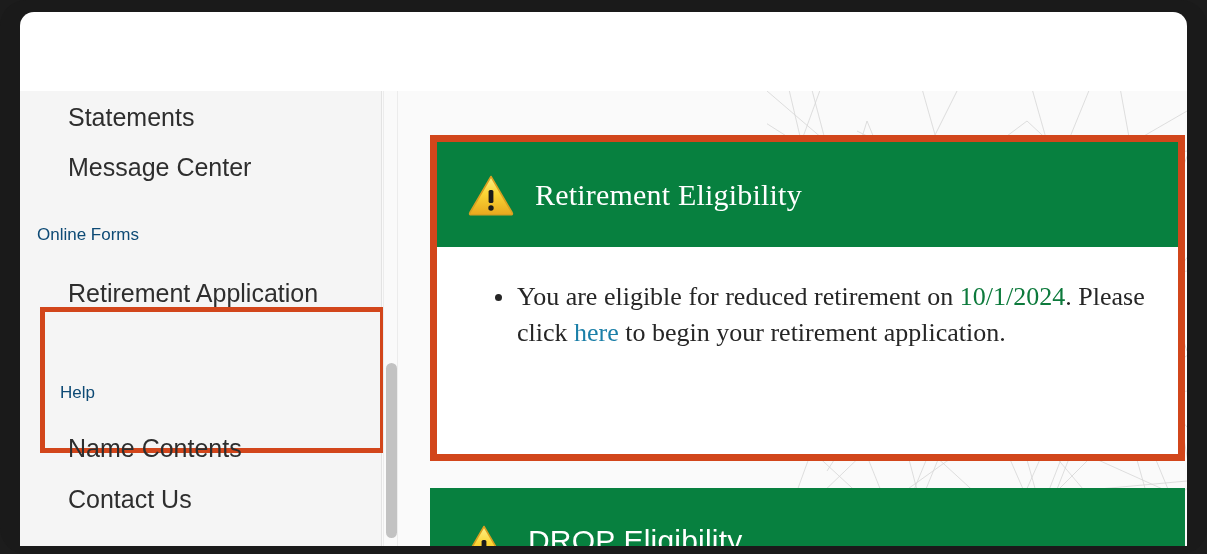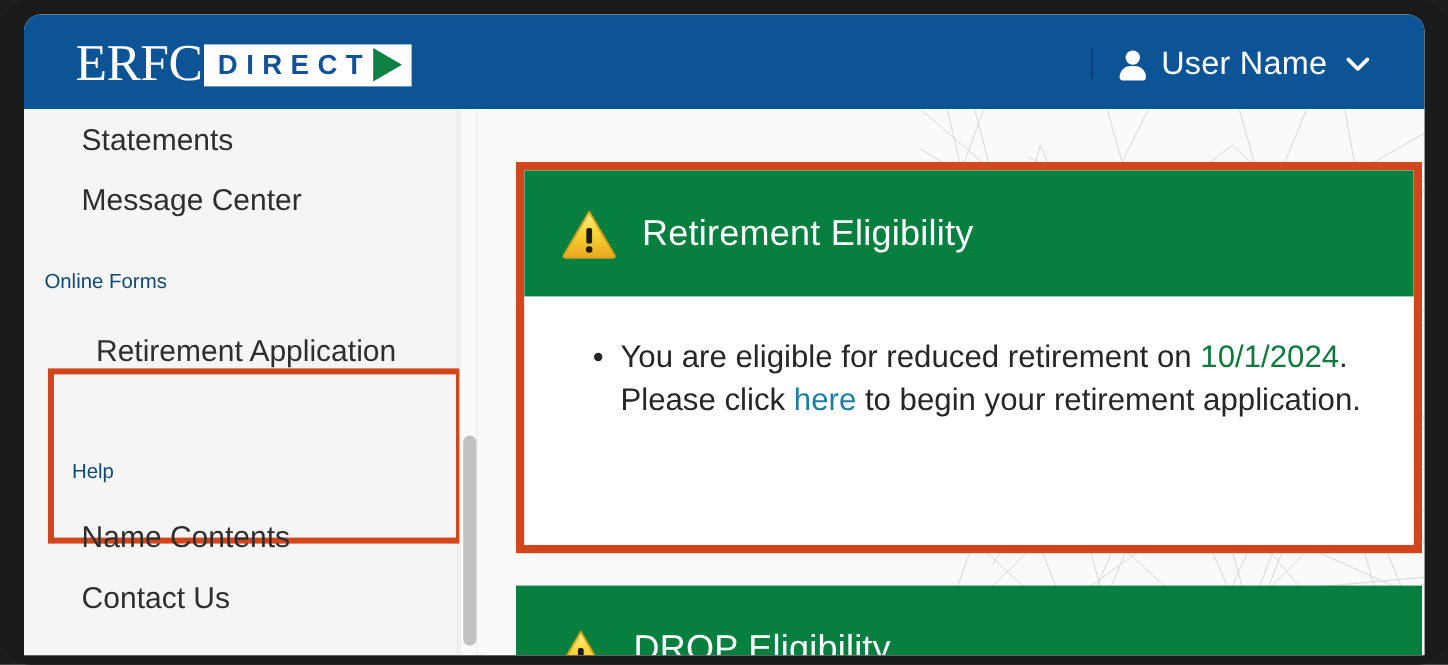--- a/index.html
+++ b/index.html
@@ -158,21 +158,21 @@
   
   #online-forms-highlight {
     position: absolute;
     left: 20px; top: 216px;
     width: 345px; height: 146px;
     border: 5px solid #d2461b;
     background: transparent;
   }
   #nav-online-forms { position: absolute; left: 0px; top: 134px; }
   #nav-retirement-application {
-    position: absolute; left: 12px; top: 185px;
+    position: absolute; left: 0px; top: 185px;
     width: 300px;
     font-size: 25px;
     color: #2e2e2e;
     padding-left: 48px;
     line-height: 35px;
   }
 
   #nav-help { position: absolute; left: 0; top: 292px; padding-left: 40px; }
   #nav-help-contents { position: absolute; left: 0; top: 343px; }
   #nav-contact-us { position: absolute; left: 0; top: 394px; }
@@ -210,20 +210,21 @@
     pointer-events: none;
   }
 
   
   #retirement-card-highlight {
     position: absolute;
     left: 28px; top: 44px;
     width: 755px; height: 326px;
     border: 7px solid #d2461b;
     background: #ffffff;
+    font-family: Liberation Serif, serif;
   }
   #retirement-card {
     position: absolute;
     left: 0; top: 0;
     right: 0; bottom: 0;
     background: #ffffff;
   }
   .card-header {
     background: #0a8044;
     background: #07803f;
@@ -272,44 +273,20 @@
     background: #ffffff;
   }
   #drop-card .card-header { height: 120px; align-items: flex-start; padding-top: 36px; }
 </style>
 </head>
 <body>
 
 <div id="device-frame">
   <div id="app-window">
 
-    <div id="top-header">
-
-      <div id="brand-logo">
-        <span id="brand-erfc">ERFC</span>
-        <span id="brand-direct-box">
-          <span id="brand-direct-text">DIRECT</span>
-          <span id="brand-arrow"></span>
-        </span>
-      </div>
-
-      <div id="user-zone">
-        <div id="user-divider"></div>
-        <div id="user-icon">
-          <div class="head"></div>
-          <div class="body"></div>
-        </div>
-        <span id="user-name">User Name</span>
-        <span id="user-chevron">
-          <svg width="19" height="11" viewBox="0 0 19 11">
-            <path d="M1.5 1.5 L9.5 9.5 L17.5 1.5" stroke="#ffffff" stroke-width="3.2" fill="none" stroke-linecap="round" stroke-linejoin="round"></path>
-          </svg>
-        </span>
-      </div>
-    </div>
 
     <div id="body-area">
 
       <div id="sidebar">
         <div id="sidebar-scrollpane">
 
           <div id="nav-statements" class="nav-link">Statements</div>
 
           <div id="nav-message-center" class="nav-link">Message Center</div>
 

